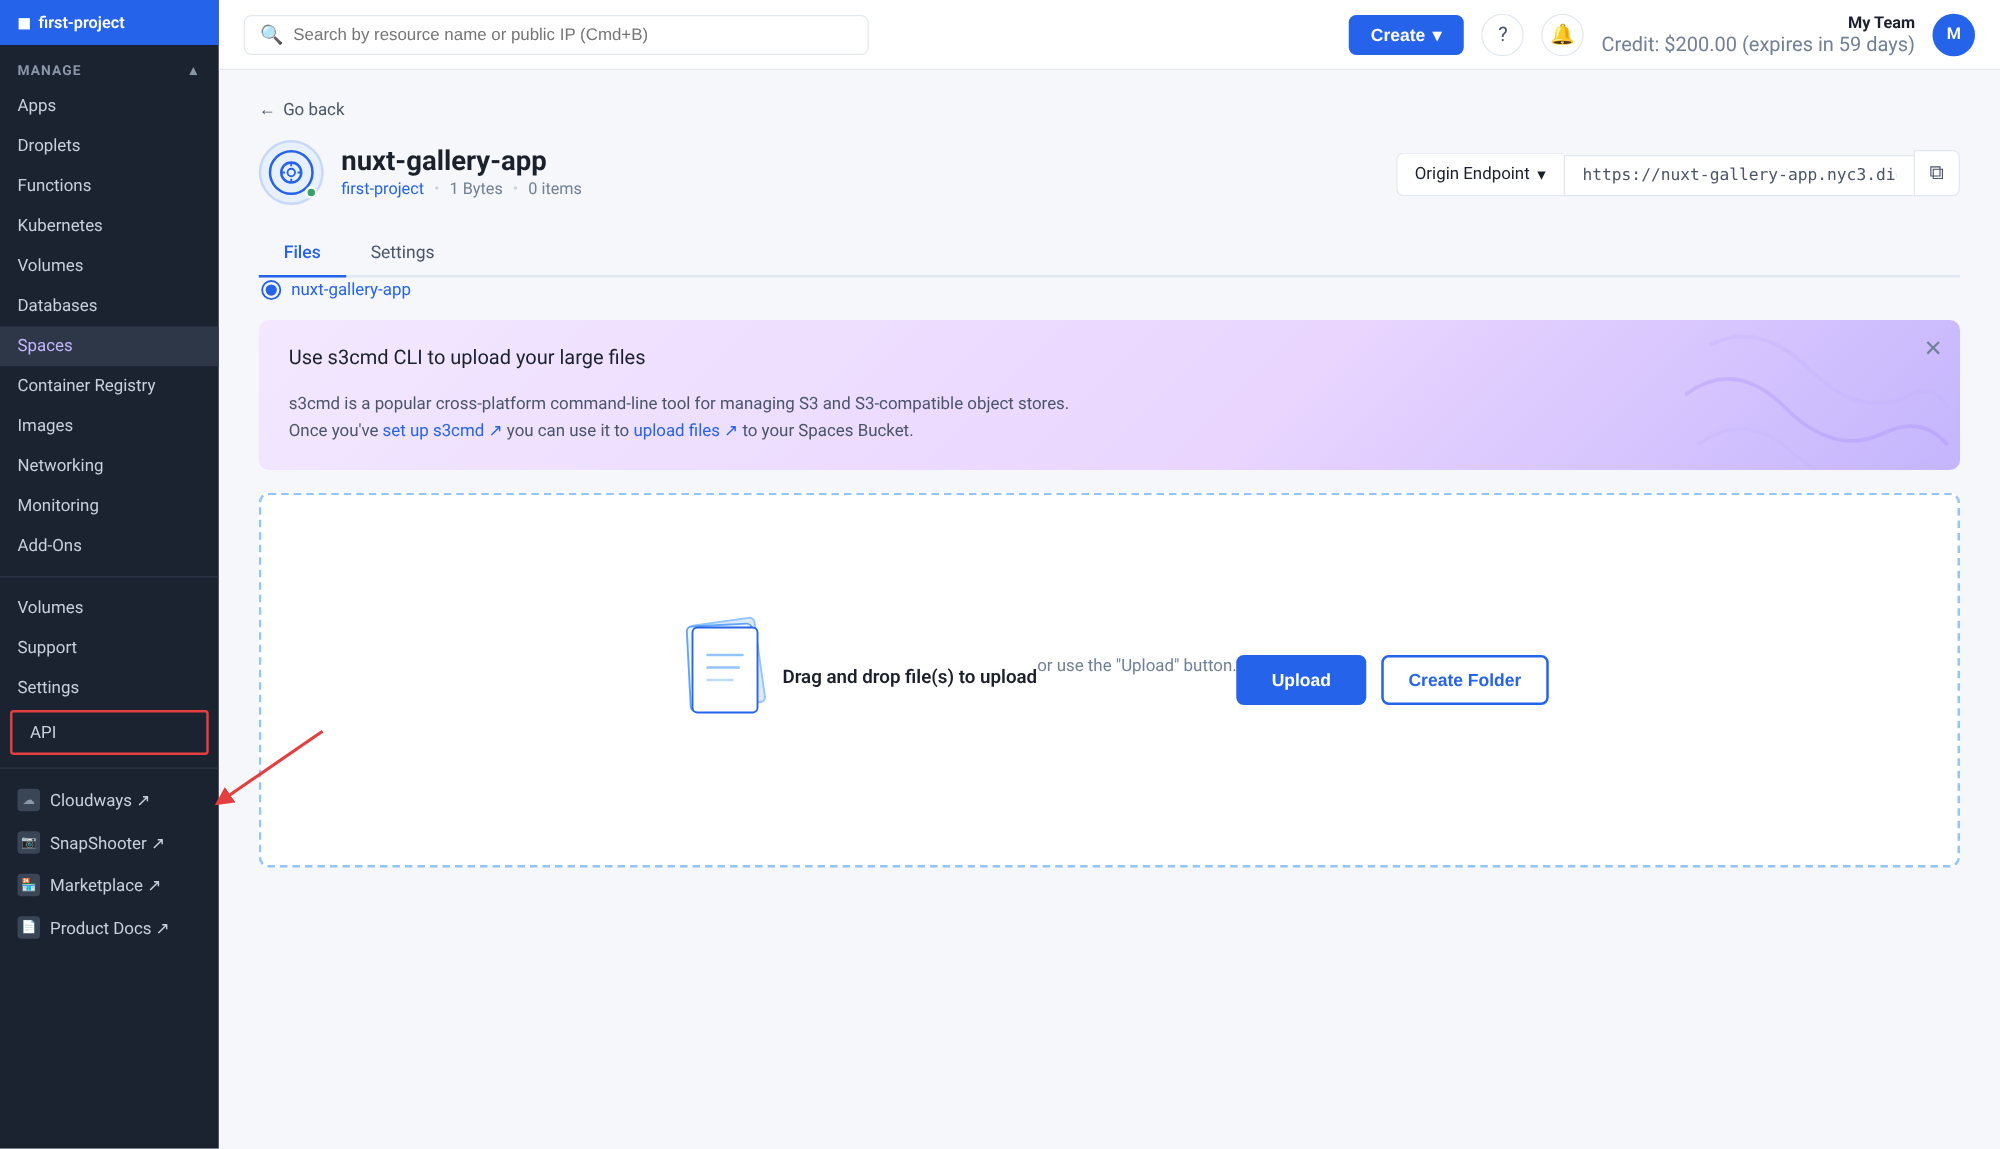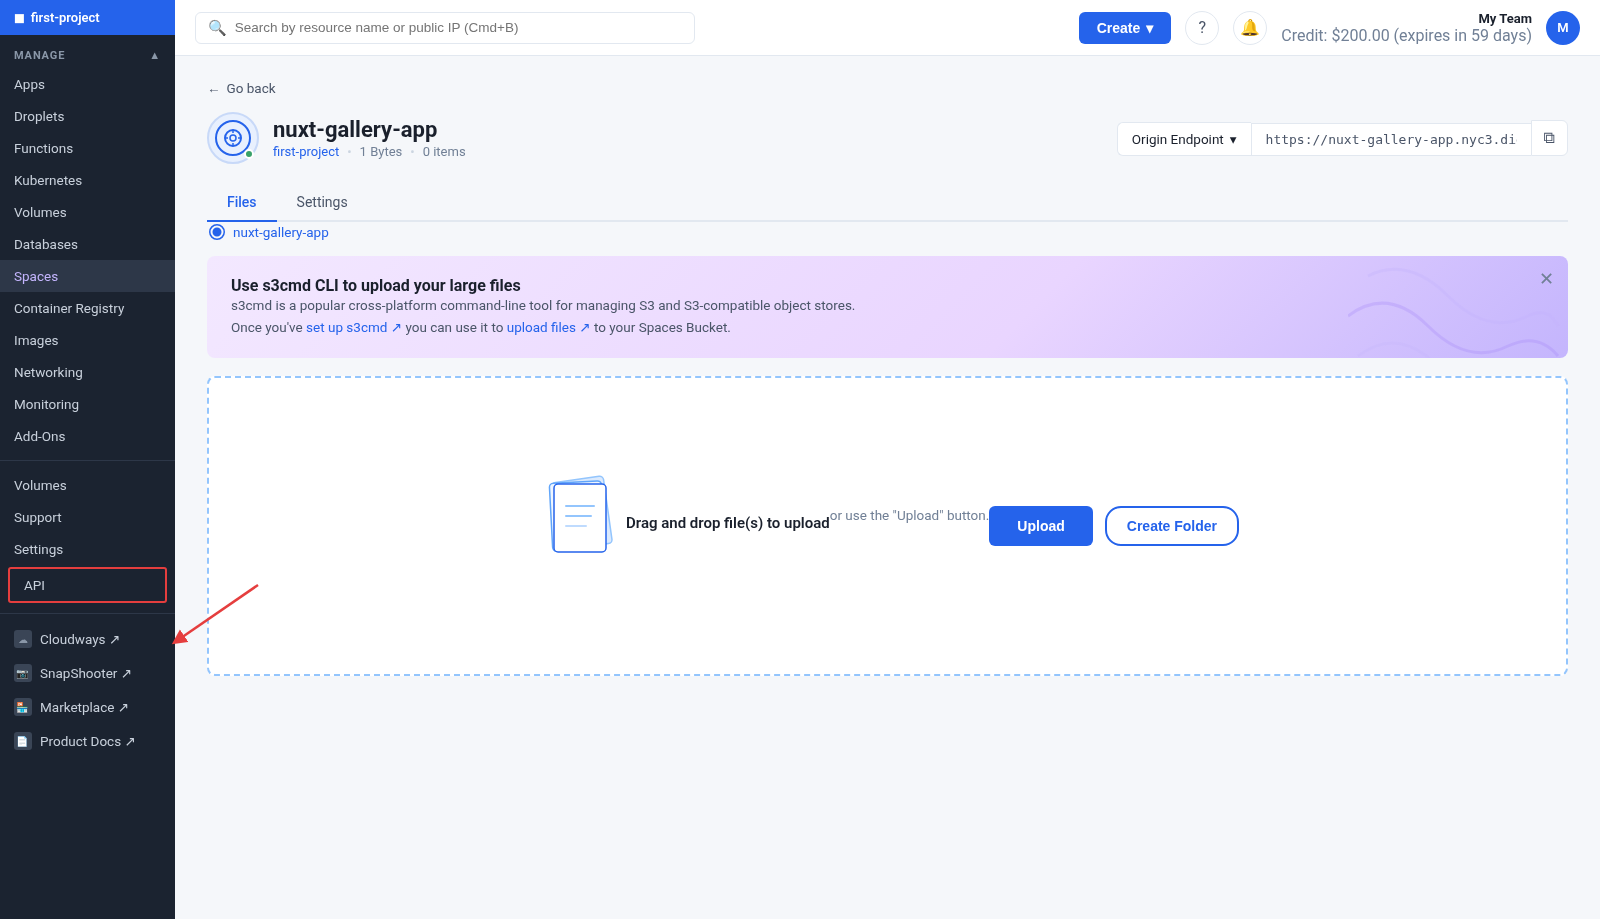--- a/index.html
+++ b/index.html
@@ -318,23 +318,23 @@
     .banner {
       background: linear-gradient(135deg, #f3e8ff 0%, #e9d5ff 60%, #c4b5fd 100%);
       border-radius: 8px;
       padding: 20px 24px;
       margin-bottom: 18px;
       position: relative;
       overflow: hidden;
     }
     .banner-title {
       font-size: 16px;
-      font-weight: 700;
+      font-weight: 400;
       color: #1a202c;
-      margin-bottom: 0;
+      margin-bottom: 18px;
     }
     .banner-text {
       font-size: 13.5px;
       color: #4a5568;
       line-height: 1.6;
       max-width: 700px;
     }
     .banner-text a { color: #2563eb; text-decoration: none; }
     .banner-close {
       position: absolute;
@@ -392,21 +392,21 @@
       border-radius: 6px;
       padding: 10px 28px;
       font-size: 14px;
       font-weight: 700;
       cursor: pointer;
     }
     .btn-folder {
       background: white;
       color: #2563eb;
       border: 2px solid #2563eb;
-      border-radius: 16px;
+      border-radius: 6px;
       padding: 10px 20px;
       font-size: 14px;
       font-weight: 600;
       cursor: pointer;
     }
 
     
     .arrow-svg-container {
       position: absolute;
       left: 148px;

